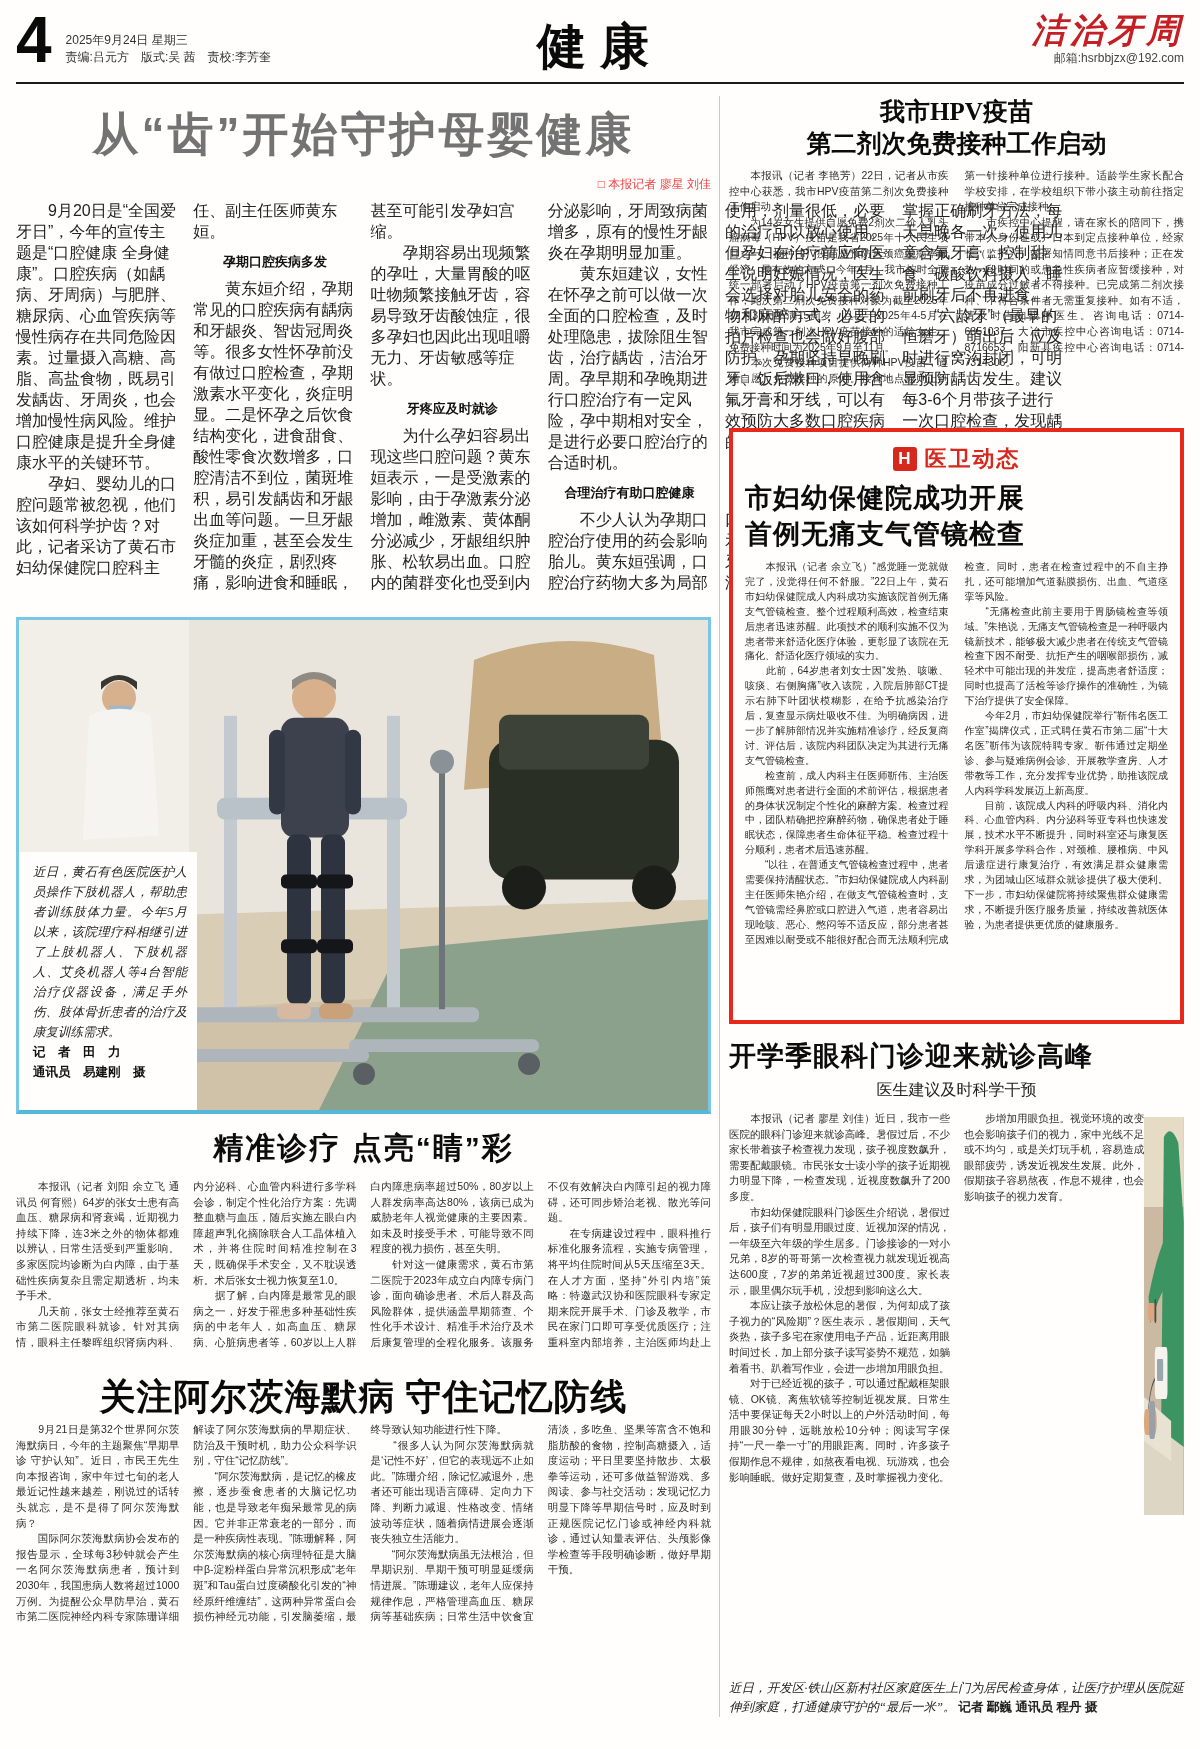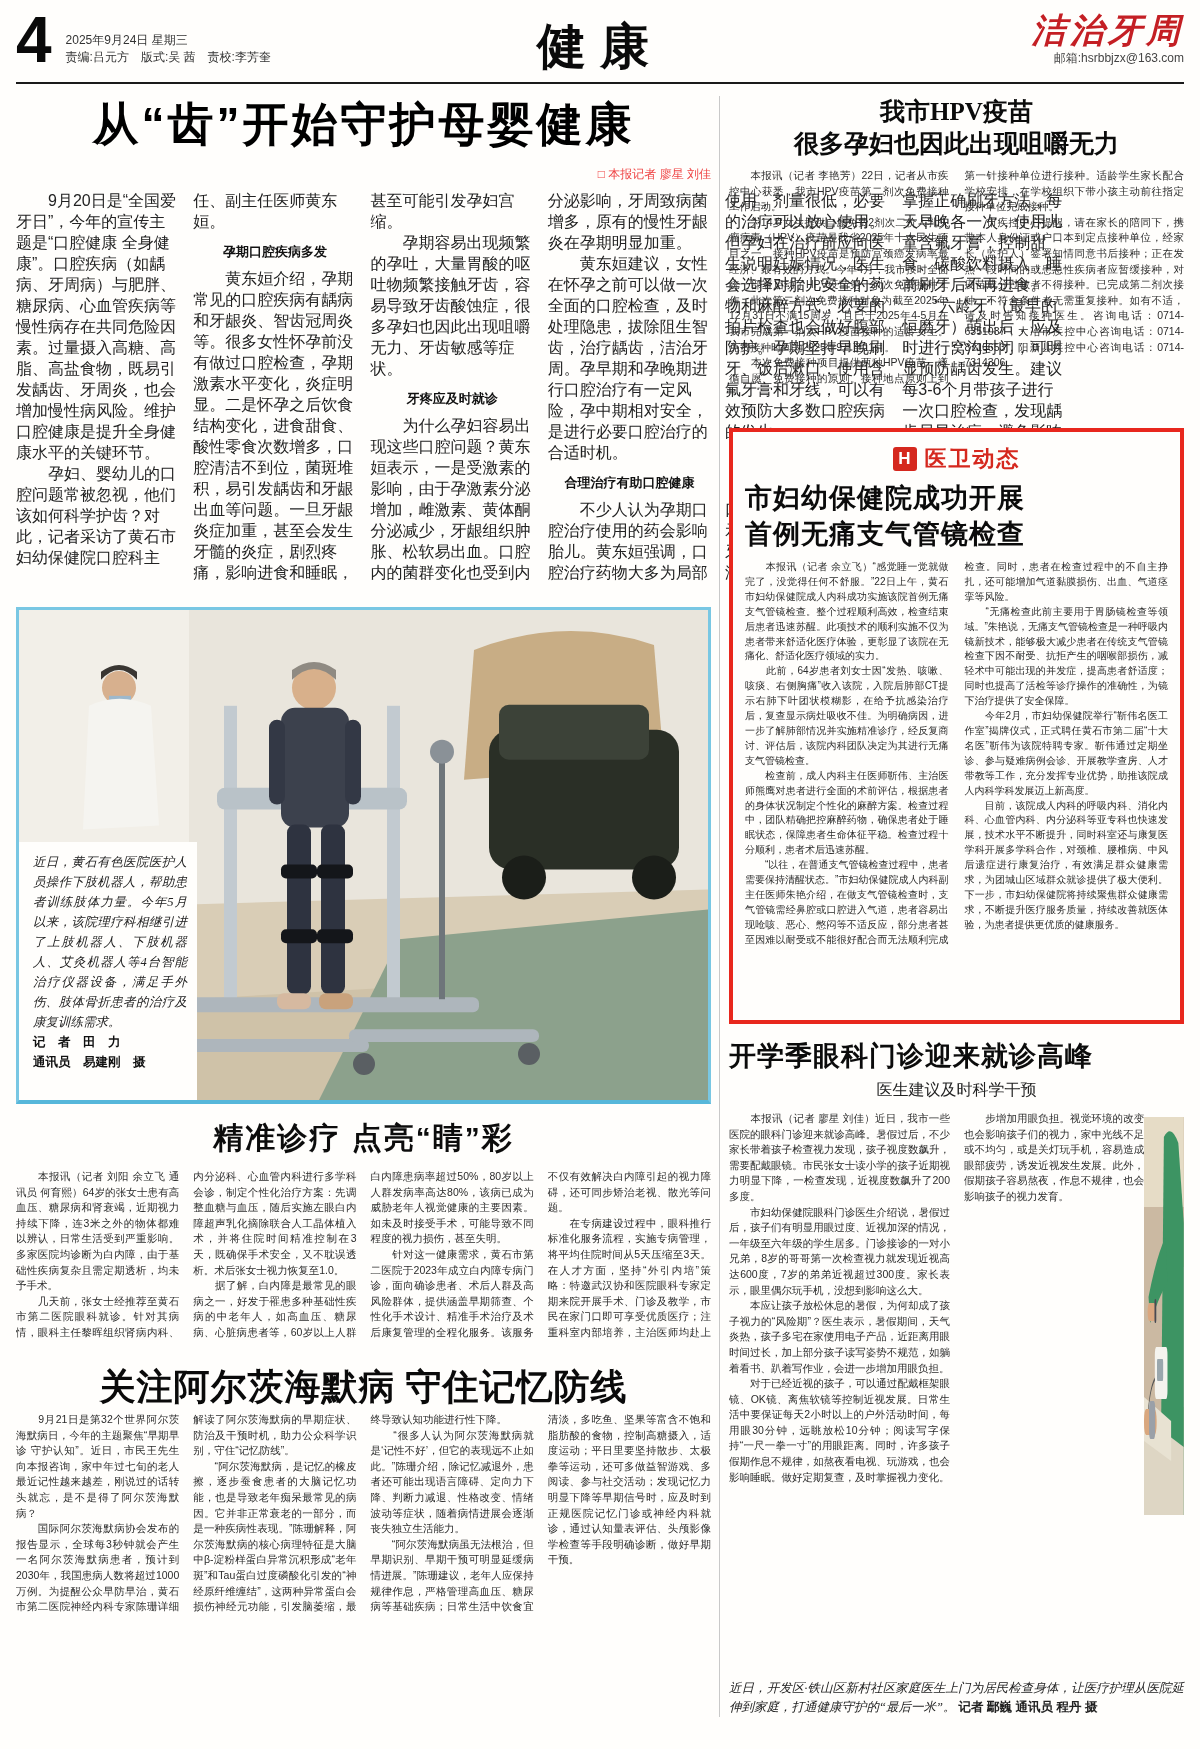--- a/index.html
+++ b/index.html
@@ -19,21 +19,21 @@
 
   
   .content { display:flex; margin-top:8px; }
   .left-sec { width:695px; }
   .v-rule { width:1px; background:#c9c9c9; margin:4px 9px 0 8px; }
   .right-sec { width:455px; }
 
   .body-text { font-size:10.5px; line-height:15.6px; text-align:justify; color:#2b2b2b; white-space:pre-line; overflow:hidden; }
 
   
-  .a-head { text-align:center; font-size:46px; font-weight:900; letter-spacing:3px; color:#000000; margin-top:2px; }
+  .a-head { text-align:center; font-size:46px; font-weight:900; letter-spacing:3px; color:#737373; margin-top:12px; }
   .a-byline { text-align:right; font-size:12px; color:#ef4444; margin:10px 0 8px; }
   .a-body { column-count:4; column-gap:14px; height:408px; }
   .a-body h4 { font-size:13px; font-weight:bold; text-align:center; margin:10px 0 8px; color:#111; white-space:normal; }
   .a-body p { white-space:pre-line; }
 
   
   .photo1-frame { margin-top:8px; border:3px solid #79c7e3; border-bottom:4px solid #57b7da; height:497px; position:relative; background:#0ea5e9; }
   .photo1-frame svg { display:block; width:100%; height:100%; }
   .photo1-cap { position:absolute; left:0; bottom:0; width:178px; height:258px; background:#fffefc; padding:10px 10px 6px 14px; }
   .cap-text { font-family:"Liberation Serif", serif; font-style:italic; font-size:12.5px; line-height:20px; color:#222; text-align:justify; }
@@ -78,21 +78,21 @@
 
   <header class="hdr">
     <div class="page-num">4</div>
     <div class="date-block">
       <div>2025年9月24日 星期三</div>
       <div>责编:吕元方　版式:吴 茜　责校:李芳奎</div>
     </div>
     <div class="section-title">健康</div>
     <div class="masthead">
       <div class="masthead-name">洁治牙周</div>
-      <div class="masthead-email">邮箱:hsrbbjzx@163.com</div>
+      <div class="masthead-email">邮箱:hsrbbjzx@192.com</div>
     </div>
   </header>
   <div class="hdr-rule"></div>
 
   <main class="content">
 
     <section class="left-sec">
 
       <article>
         <h1 class="a-head">从“齿”开始守护母婴健康</h1>
@@ -186,21 +186,21 @@
       </article>
     </section>
 
     <div class="v-rule"></div>
 
     <section class="right-sec">
 
       <article>
         <h2 class="b-head">
           <span>我市HPV疫苗</span><br>
-          <span>很多孕妇也因此出现咀嚼无力</span>
+          <span>第二剂次免费接种工作启动</span>
         </h2>
         <div class="b-body body-text">　　本报讯（记者 李艳芳）22日，记者从市疾控中心获悉，我市HPV疫苗第二剂次免费接种工作启动。
 　　为14岁女生提供自愿免费2剂次二价人乳头瘤病毒（HPV）疫苗是我省2025年十大民生项目之一。接种HPV疫苗是预防宫颈癌发病率最经济、最有效的方式。今年4月，我市按时全面统一部署启动了HPV疫苗第一剂次免费接种工作，此次第二剂次免费接种对象为截至2025年12月31日不满15周岁，且已于2025年4-5月在我市完成第一剂次HPV疫苗接种的适龄女生。免费接种时间为2025年9月至11月。
 　　本次免费接种项目提供两种HPV疫苗，遵循自愿、免费接种的原则。接种地点原则上到第一针接种单位进行接种。适龄学生家长配合学校安排，在学校组织下带小孩主动前往指定接种单位完成接种。
 　　市疾控中心提醒，请在家长的陪同下，携带本人身份证或户口本到定点接种单位，经家长（监护人）签署知情同意书后接种；正在发热一段时间的或患急性疾病者应暂缓接种，对疫苗成分过敏者不得接种。已完成第二剂次接种、不符合条件者无需重复接种。如有不适，请及时告知接种医生。咨询电话：0714-6351037，大冶市疾控中心咨询电话：0714-8716653，阳新县疾控中心咨询电话：0714-7314306。</div>
       </article>
 
       <div class="red-box">
         <div class="tag-row">
           <span class="tag-icon">H</span>

